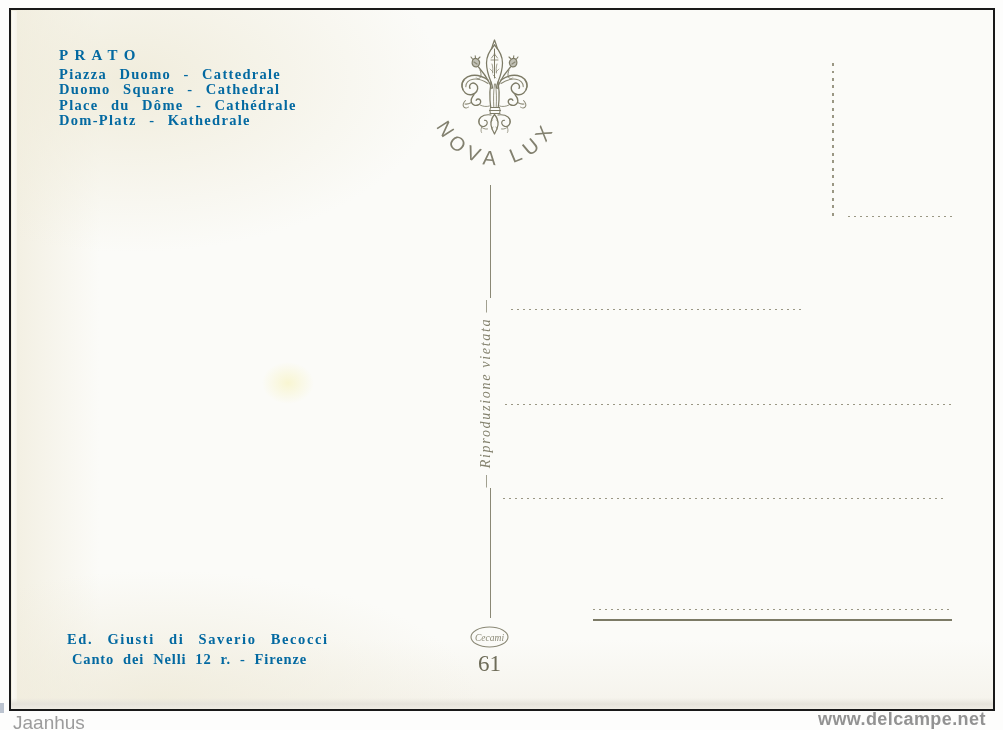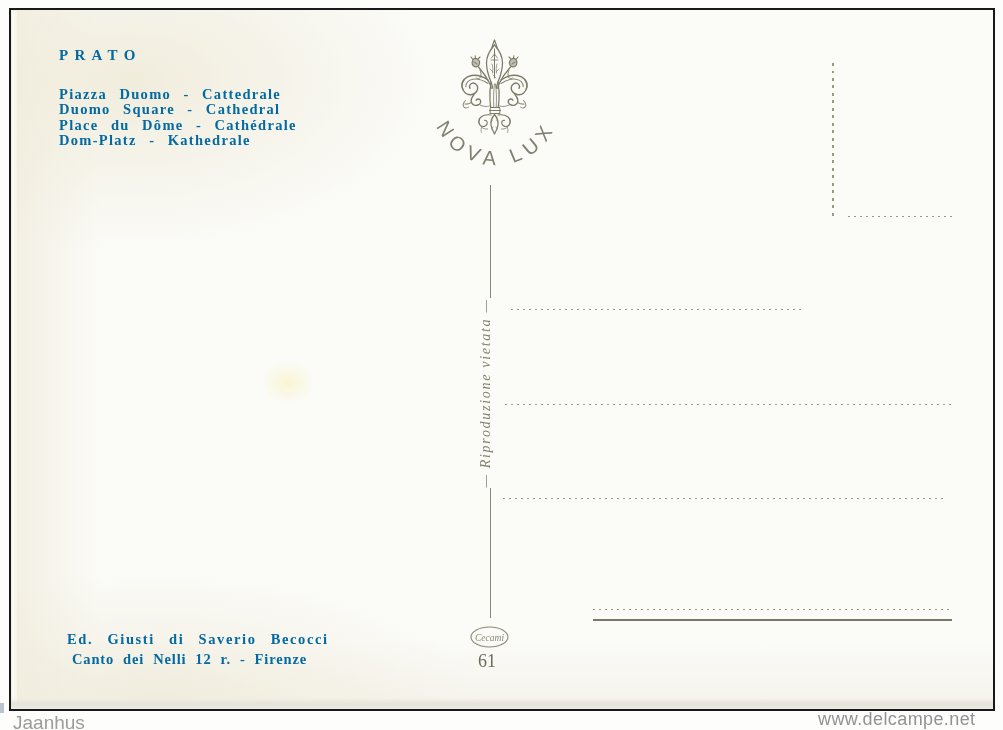--- a/index.html
+++ b/index.html
@@ -24,21 +24,21 @@
  #fbfbf8;"></div>
 
 <div class="abs" style="left:12px;top:11px;width:5px;height:694px;background:linear-gradient(90deg,#fbfaf4,#f6f3e9);"></div>
 
 <div class="abs" style="left:11px;top:698px;width:982px;height:11px;background:linear-gradient(180deg,rgba(240,238,232,0),#e6e3db 55%,#efece4);"></div>
 
 <div class="abs" style="left:262px;top:362px;width:52px;height:42px;border-radius:50%;background:radial-gradient(closest-side, rgba(248,244,200,0.8), rgba(248,244,200,0));"></div>
 
 <div class="abs ink" style="left:59px;top:47px;font-family:'Liberation Serif',serif;font-size:15px;font-weight:bold;letter-spacing:6.3px;">PRATO</div>
 
-<div class="abs ink" style="left:59px;top:67px;font-family:'Liberation Serif',serif;font-size:14.5px;font-weight:bold;line-height:15.4px;letter-spacing:1.3px;word-spacing:7.5px;white-space:nowrap;margin-top:20px;">
+<div class="abs ink" style="left:59px;top:67px;font-family:'Liberation Serif',serif;font-size:14.5px;font-weight:bold;line-height:15.4px;letter-spacing:1.3px;word-spacing:7.5px;white-space:nowrap;">
 Piazza Duomo - Cattedrale<br>
 Duomo Square - Cathedral<br>
 Place du Dôme - Cathédrale<br>
 Dom-Platz - Kathedrale
 </div>
 
 <svg class="abs" style="left:450px;top:36px;" width="88" height="102" viewBox="0 0 88 102">
   <g fill="none" stroke="#7d7b66" stroke-width="1.25" stroke-linecap="round" stroke-linejoin="round">
 
     <path d="M41.5,13 C42.5,9.5 43.5,6.5 44.5,4 C45.5,6.5 46.5,9.5 47.5,13"></path>
@@ -129,23 +129,23 @@
 
 <div class="dot-h" style="left:593px;top:609px;width:359px;"></div>
 
 <div class="abs" style="left:593px;top:619px;width:359px;height:1.6px;background:#7c7a66;"></div>
 
 <svg class="abs" style="left:468px;top:625px;" width="44" height="26" viewBox="0 0 44 26">
   <ellipse cx="21.5" cy="12" rx="18.5" ry="10" fill="none" stroke="#8a8875" stroke-width="1.1"></ellipse>
   <text x="7" y="15.5" font-family="Liberation Serif, serif" font-style="italic" font-size="9.5" fill="#8a8875">Cecami</text>
 </svg>
 
-<div class="abs" style="left:478px;top:651px;font-family:'Liberation Serif',serif;font-size:18px;color:#6e6c58;">61</div>
+<div class="abs" style="left:478px;top:651px;font-family:'Liberation Serif',serif;font-size:23px;color:#6e6c58;">61</div>
 
 <div class="abs ink" style="left:50px;top:631px;font-family:'Liberation Serif',serif;font-size:14.5px;font-weight:bold;letter-spacing:1.6px;word-spacing:9px;white-space:nowrap;margin-left:17px;">Ed. Giusti di Saverio Becocci</div>
 
 <div class="abs ink" style="left:72px;top:651px;font-family:'Liberation Serif',serif;font-size:14.5px;font-weight:bold;letter-spacing:0.85px;word-spacing:4.5px;white-space:nowrap;">Canto dei Nelli 12 r. - Firenze</div>
 
 <div class="abs" style="left:0px;top:703px;width:4px;height:10px;background:#aab4c3;opacity:0.8;"></div>
 
 <div class="abs" style="left:13px;top:712px;font-size:19px;color:#9c9c9c;">Jaanhus</div>
 
-<div class="abs" style="left:818px;top:709px;font-size:18px;font-weight:normal;letter-spacing:0.4px;color:#929292;text-align:center;">www.delcampe.net</div>
+<div class="abs" style="left:818px;top:709px;font-size:18px;font-weight:bold;letter-spacing:0.4px;color:#929292;text-align:center;">www.delcampe.net</div>
 
 </body></html>

